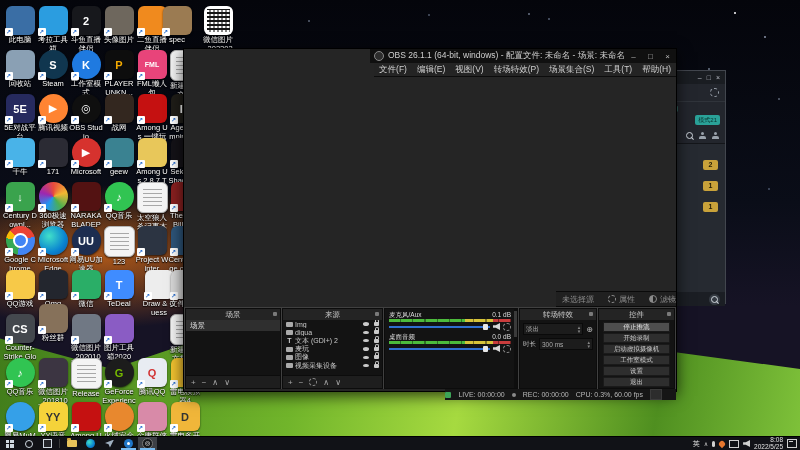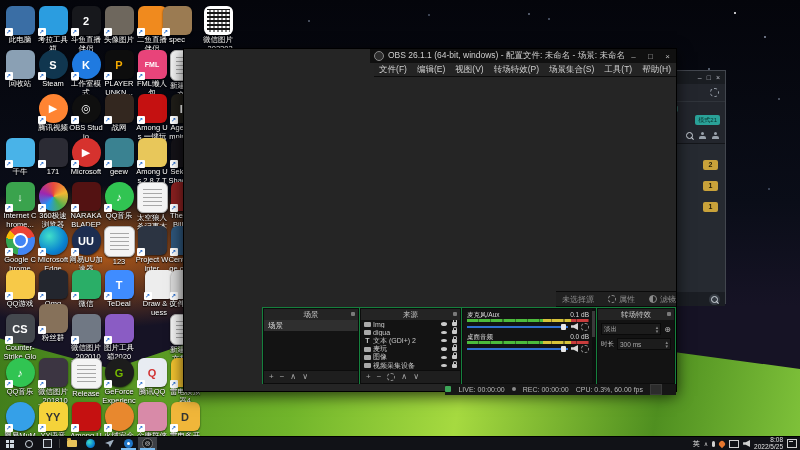--- a/index.html
+++ b/index.html
@@ -76,21 +76,21 @@
   .menubar span{padding:0 5px;}
   .preview{flex:0 0 214px;position:relative;background:#0d0d0d;overflow:hidden;}
   .srcbar{flex:0 0 14px;background:#202020;border-top:1px solid #0a0a0a;border-bottom:1px solid #0a0a0a;
     display:flex;align-items:center;font-size:8px;color:#8f8f8f;}
   .srcbar .nosrc{padding-left:6px;}
   .tb-btn{display:flex;align-items:center;gap:3px;margin-left:14px;color:#8a8a8a;}
   .tb-btn:first-of-type{margin-left:168px;}
   .i-gear{width:6px;height:6px;border:1px dashed #8a8a8a;border-radius:50%;display:inline-block;}
   .i-filter{width:6px;height:6px;border:1px solid #8a8a8a;border-radius:50%;display:inline-block;
     background:linear-gradient(90deg,#8a8a8a 50%,transparent 50%);}
-  .panels{flex:0 0 73px;background:#15803d;display:flex;gap:1px;padding:1px 1px 0 1px;box-sizing:border-box;}
+  .panels{flex:0 0 73px;background:#404040;display:flex;gap:1px;padding:1px 1px 0 1px;box-sizing:border-box;}
   .panel{background:#131313;border:1px solid #0c0c0c;box-sizing:border-box;display:flex;flex-direction:column;}
   .p-scenes{flex:0 0 96px;} .p-sources{flex:0 0 101px;} .p-mixer{flex:0 0 134px;}
   .p-trans{flex:0 0 78px;} .p-controls{flex:0 0 77px;}
   .phead{height:11px;background:#242424;color:#c8c8c8;font-size:7.5px;line-height:11px;text-align:center;position:relative;flex:0 0 11px;}
   .pin{position:absolute;right:3px;top:3px;width:4px;height:4px;background:#7a7a7a;border-radius:1px;}
   .pbody{flex:1;position:relative;overflow:hidden;}
   .pfoot{flex:0 0 12px;background:#1e1e1e;border-top:1px solid #0c0c0c;display:flex;align-items:center;gap:6px;
     padding-left:5px;color:#a8a8a8;font-size:8px;}
   .scene-item{height:11px;line-height:11px;background:#2f2f2f;color:#ddd;font-size:7.5px;padding-left:4px;}
   .src-row{height:8.3px;display:flex;align-items:center;color:#c9c9c9;font-size:7px;padding:0 3px;}
@@ -277,20 +277,27 @@
           <span class="sc">↗</span>
         </div>
         <div class="lbl">FML懒人包</div>
       </div>
       <div class="dicon" style="left: 168px; top: 50px;">
         <div class="tile tile-file">
           <i></i>
         </div>
         <div class="lbl">新建文本文档</div>
       </div>
+      <div class="dicon" style="left: 3px; top: 94px;">
+        <div class="tile" style="background: rgb(38, 42, 94);">
+          <span class="glyph" style="font-size: 11px;">5E</span>
+          <span class="sc">↗</span>
+        </div>
+        <div class="lbl">5E对战平台</div>
+      </div>
       <div class="dicon round" style="left: 36px; top: 94px;">
         <div class="tile" style="background: rgb(255, 132, 50);">
           <span class="glyph" style="font-size: 11px;">▶</span>
           <span class="sc">↗</span>
         </div>
         <div class="lbl">腾讯视频</div>
       </div>
       <div class="dicon round" style="left: 69px; top: 94px;">
         <div class="tile" style="background: rgb(15, 15, 15);">
           <span class="glyph" style="font-size: 11px;">◎</span>
@@ -352,21 +359,21 @@
         <div class="tile" style="background: rgb(20, 18, 23);">
           <span class="sc">↗</span>
         </div>
         <div class="lbl">Sekiro™ Shadow...</div>
       </div>
       <div class="dicon" style="left: 3px; top: 182px;">
         <div class="tile" style="background: rgb(58, 163, 77);">
           <span class="glyph" style="font-size: 11px;">↓</span>
           <span class="sc">↗</span>
         </div>
-        <div class="lbl">Internet Chrome...</div>
+        <div class="lbl">Century Downl...</div>
       </div>
       <div class="dicon round" style="left: 36px; top: 182px;">
         <div class="tile tile-swirl">
           <span class="sc">↗</span>
         </div>
         <div class="lbl">360极速浏览器</div>
       </div>
       <div class="dicon" style="left: 69px; top: 182px;">
         <div class="tile" style="background: rgb(83, 18, 18);">
           <span class="sc">↗</span>
@@ -1136,20 +1143,31 @@
           </div>
           <div class="tr-row">
             <span>时长</span>
             <span class="tr-val">
               <span>300 ms</span>
               <span class="spin">▴<br>▾</span>
             </span>
           </div>
         </div>
       </div>
+      <div class="panel p-controls">
+        <div class="phead"><span>控件</span><span class="pin"></span></div>
+        <div class="pbody" id="controls-body" style="padding-top:2px;">
+            <div class="ctl-btn active">停止推流</div>
+            <div class="ctl-btn">开始录制</div>
+            <div class="ctl-btn">启动虚拟摄像机</div>
+            <div class="ctl-btn">工作室模式</div>
+            <div class="ctl-btn">设置</div>
+            <div class="ctl-btn">退出</div>
+          </div>
+      </div>
     </div>
     <div class="statusbar">
       <span class="st-green"></span>
       <span>LIVE: 00:00:00</span>
       <span class="st-dot"></span>
       <span>REC: 00:00:00</span>
       <span>CPU: 0.3%, 60.00 fps</span>
       <span class="st-box"></span>
     </div>
   </div>

